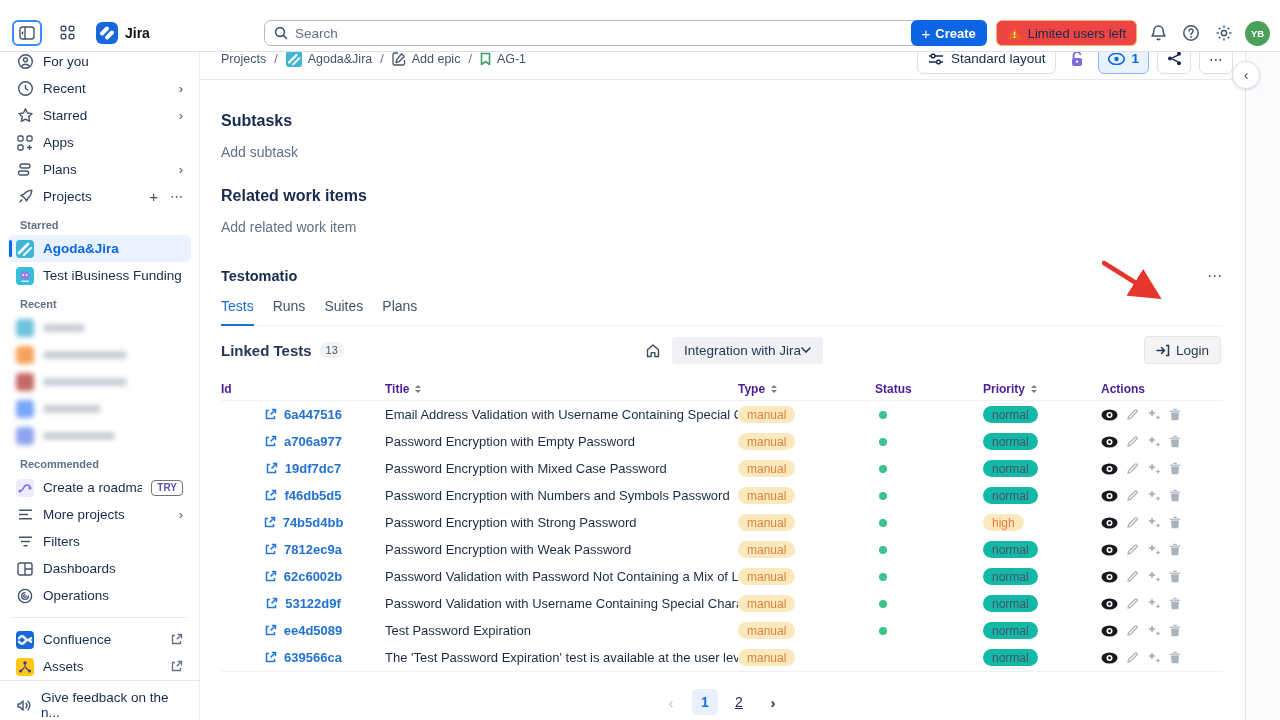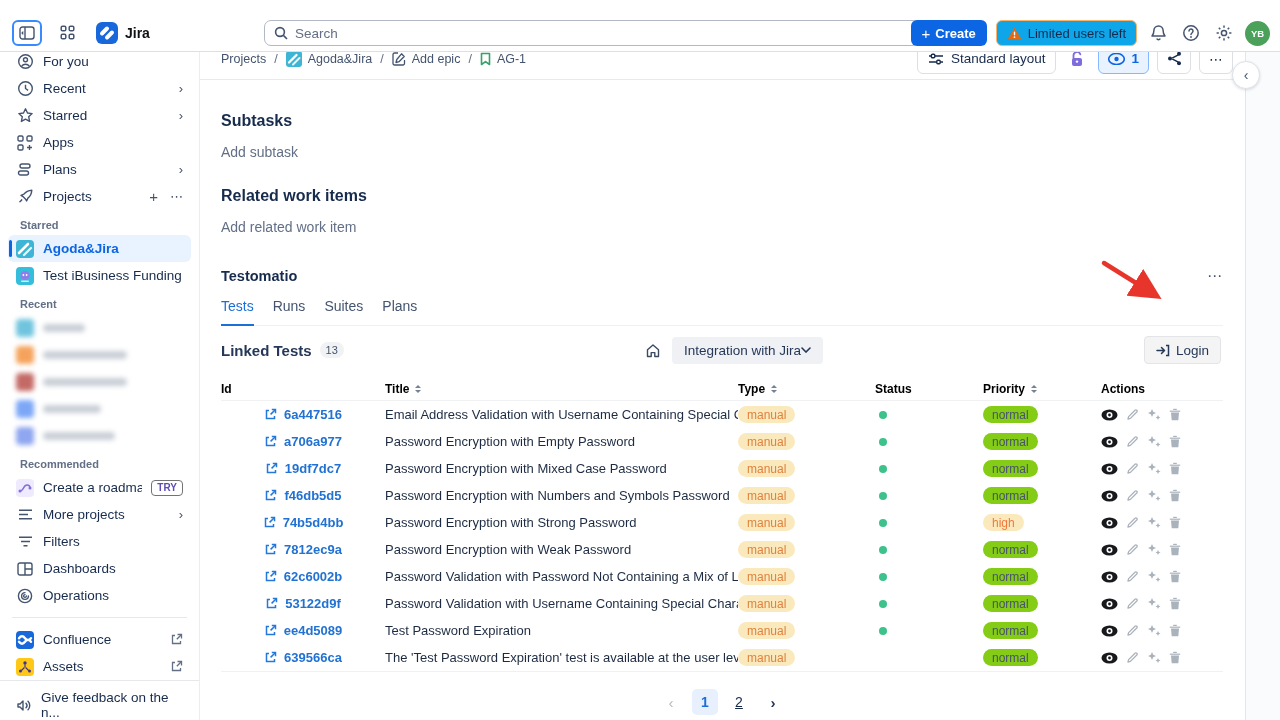--- a/index.html
+++ b/index.html
@@ -25,21 +25,21 @@
   .jira-logo i:nth-child(2){ left:8px; top:11px;}
   .product-name { font-weight:700; font-size:14px; color:#101214;}
   .search-wrap { position:absolute; left:264px; top:6px; width:656px; height:26px;
     border:1px solid #B3B9C4; border-radius:7px; display:flex; align-items:center; padding:0 9px; gap:7px; background:#fff;}
   .search-ph { color:#626F86; font-size:13.5px; }
   .tb-right { position:absolute; right:10px; top:0; height:38px; display:flex; align-items:center; gap:9px;}
   .create-btn { background:#0C66E4; color:#fff; border:none; height:26px; border-radius:6px;
     padding:0 11px; font-size:13px; font-weight:600; display:flex; align-items:center; gap:5px; cursor:pointer;
     font-family:inherit;}
   .create-plus{ font-size:15px; font-weight:400; line-height:1;}
-  .limited-btn { height:26px; border:1px solid #FBC828; border-color:#F8B26A; background:#0ea5e9; border-radius:6px;
+  .limited-btn { height:26px; border:1px solid #FBC828; border-color:#F8B26A; background:#ef4444; border-radius:6px;
     padding:0 10px; display:flex; align-items:center; gap:6px; font-size:13px; font-weight:500; color:#172B4D; cursor:pointer;
     font-family:inherit;}
   .tb-icon { width:24px; height:24px; display:flex; align-items:center; justify-content:center; cursor:pointer;}
   .avatar { width:25px; height:25px; border-radius:50%; background:#4BA05A; color:#fff; font-size:9.5px; font-weight:700;
     display:flex; align-items:center; justify-content:center; cursor:pointer;}
 
   
   .sidebar { position:absolute; top:38px; left:0; bottom:0; width:200px; background:#fff;
     border-right:1px solid #ECEDF0; display:flex; flex-direction:column; padding:10px 8px 0 8px; z-index:10;}
   .side-item { height:27px; display:flex; align-items:center; gap:9px; padding:0 8px; border-radius:6px;
@@ -103,34 +103,34 @@
   .dd-btn { background:#F0F1F4; border:none; border-radius:4px; height:27px; padding:0 12px; display:flex;
     align-items:center; font-size:13.5px; color:#253858; cursor:pointer; font-family:inherit;}
   .dd-caret { font-size:10px; color:#253858;}
   .login-btn { position:absolute; right:2px; top:0; height:28px; background:#F4F4F5; border:1px solid #E3E4E8;
     border-radius:4px; display:flex; align-items:center; gap:6px; padding:0 11px; font-size:13.5px; color:#253858;
     cursor:pointer; font-family:inherit;}
 
   
   .ttable { margin-top:13px; border-bottom:1px solid #F0F1F3;}
   .thead, .trow { display:grid; grid-template-columns:164px 1fr 137px 108px 118px 122px; align-items:center;}
-  .thead { height:24px; font-size:12px; font-weight:700; color:#000000; border-bottom:1px solid #F0F1F3;}
+  .thead { height:24px; font-size:12px; font-weight:700; color:#4c1d95; border-bottom:1px solid #F0F1F3;}
   .th { display:flex; align-items:center; gap:4px;}
   .sort { display:inline-flex; flex-direction:column; gap:2px; margin-left:2px;}
   .sort i { width:0; height:0; border-left:3px solid transparent; border-right:3px solid transparent;}
   .sort .up { border-bottom:3.5px solid #758195;}
   .sort .dn { border-top:3.5px solid #758195;}
   .trow { height:27px; }
   .td { overflow:hidden; white-space:nowrap; display:flex; align-items:center;}
   .td-id { gap:7px;justify-content:center; }
   .tid { color:#2172D2; font-weight:700; font-size:13px; cursor:pointer; text-decoration:none;}
   .td-title { font-size:13px; color:#1D2B42;}
   .pill { font-size:12px; border-radius:10px; padding:2.5px 9px; line-height:1;}
   .pill-manual { background:#FBE9BE; color:#E0823D;}
-  .pill-normal { background:#84cc16; color:#47546A;}
+  .pill-normal { background:#14b8a6; color:#47546A;}
   .pill-high { background:#FBE9BE; color:#EE7A3B;}
   .dot { width:8px; height:8px; border-radius:50%; background:#3DC28B; margin-left:4px;}
   .td-actions { gap:8px;}
   .act { display:flex; align-items:center; cursor:pointer;}
 
   .pagination { margin-top:17px; display:flex; align-items:center; justify-content:center; gap:8px;}
   .pg { width:26px; height:26px; display:flex; align-items:center; justify-content:center; border-radius:5px;
     font-size:14px; color:#172B4D; cursor:pointer;}
   .pg-prev { color:#B3B9C4; font-size:15px;}
   .pg-next { color:#253858; font-size:15px; font-weight:700;}

